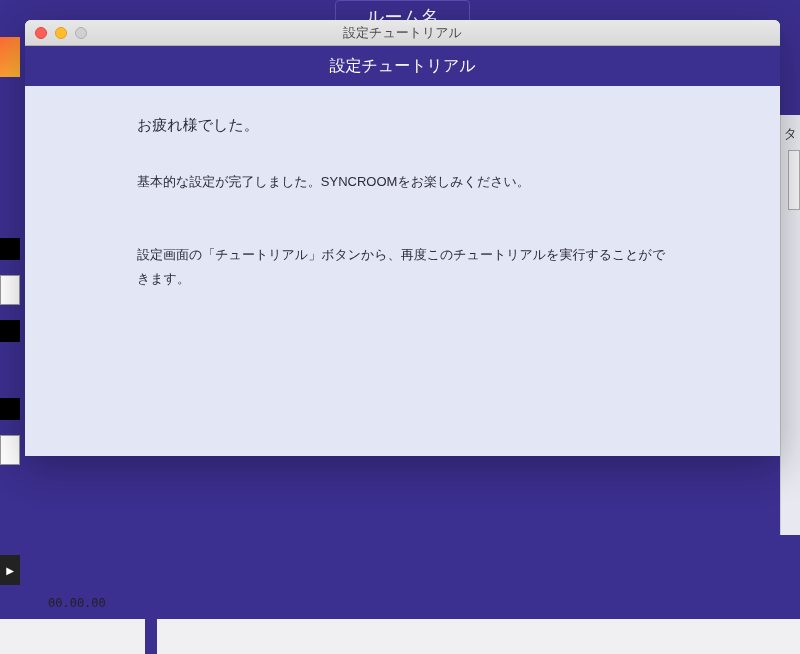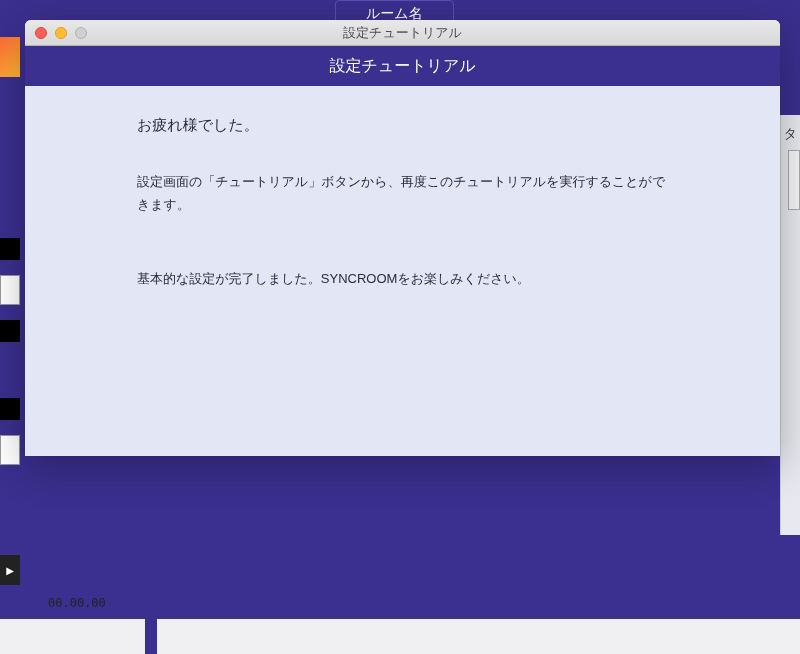--- a/index.html
+++ b/index.html
@@ -18,21 +18,21 @@
     }
     
     
     .bg-tab {
       position: absolute;
       top: 0;
       left: 335px;
       background: #3b2f8f;
       color: white;
       padding: 4px 30px;
-      font-size: 14px;
+      font-size: 18px;
       border: 1px solid #5a4fb0;
       border-radius: 4px 4px 0 0;
     }
     
     .bg-right-panel {
       position: absolute;
       right: 0;
       top: 115px;
       width: 20px;
       height: 420px;
@@ -263,21 +263,21 @@
     </div>
     <div class="titlebar-title">設定チュートリアル</div>
   </div>
 
   <div class="header">
     <span>設定チュートリアル</span>
   </div>
 
   <div class="content">
     <h2 class="content-heading">お疲れ様でした。</h2>
+    <p class="content-text">基本的な設定が完了しました。SYNCROOMをお楽しみください。</p>
     <p class="content-text">設定画面の「チュートリアル」ボタンから、再度このチュートリアルを実行することができます。</p>
-    <p class="content-text">基本的な設定が完了しました。SYNCROOMをお楽しみください。</p>
   </div>
 
   <div class="footer">
     <button class="finish-btn">終了</button>
   </div>
 
 </div>
 
 </body></html>

